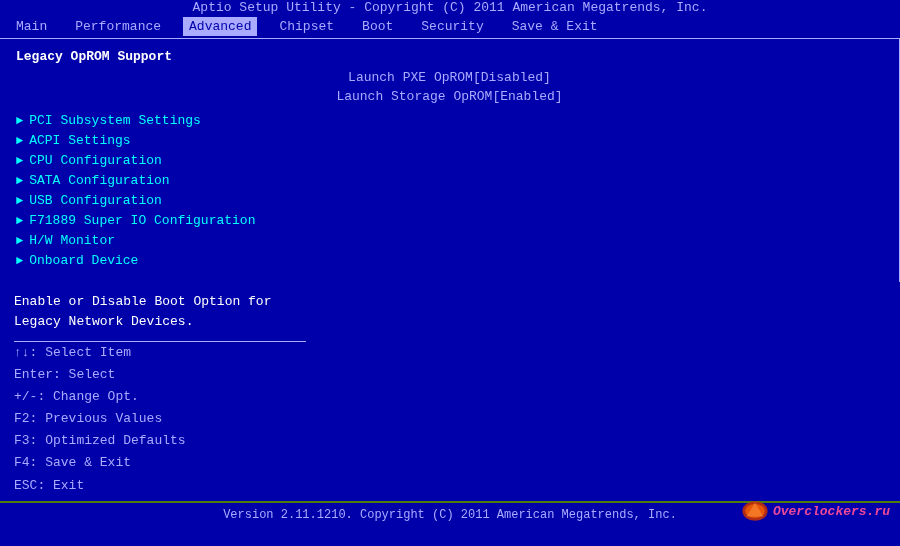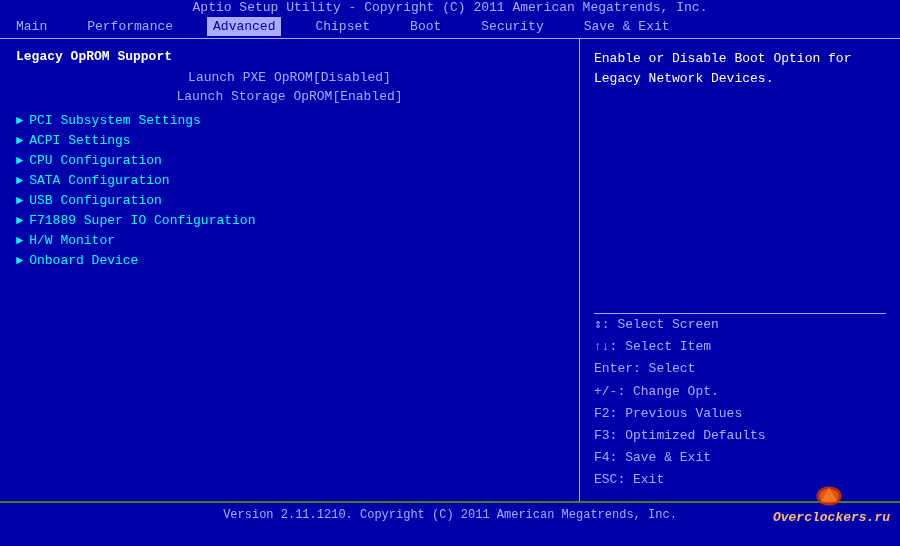--- a/index.html
+++ b/index.html
@@ -21,38 +21,38 @@
       padding: 0 0;
       font-size: 13px;
     }
 
     
     .menu-bar {
       background: #0000aa;
       display: flex;
       flex-direction: row;
       padding: 2px 10px;
-      gap: 28px;
+      gap: 16px;
       border-bottom: 1px solid #aaaaff;
     }
     .menu-item {
       color: #aaaaff;
       cursor: pointer;
       padding: 2px 6px;
       font-size: 13px;
     }
     .menu-item.active {
       background: #aaaaff;
       color: #0000aa;
     }
 
     
     .content-area {
       display: flex;
-      flex-direction: row;
+      flex-direction: column;
       height: calc(546px - 30px - 26px - 28px);
     }
 
     
     .left-panel {
       flex: 1;
       padding: 10px 16px;
       border-right: 1px solid #aaaaff;
       color: #aaaaff;
     }
@@ -128,26 +128,25 @@
       font-size: 12px;
       color: #aaaaff;
       position: relative;
     }
 
     .watermark {
       position: absolute;
       right: 10px;
       bottom: 2px;
       font-size: 13px;
-      color: #fdba74;
+      color: #ec4899;
       font-style: italic;
       font-weight: bold;
       display: flex;
       align-items: center;
-      flex-direction: column;
     }
     .watermark-logo {
       display: inline-block;
       width: 28px;
       height: 28px;
       margin-right: 4px;
     }
   </style>
 </head>
 <body>
@@ -209,21 +208,20 @@
     </div>
     <div class="menu-entry">
       <span class="arrow">►</span>
       <span>Onboard Device</span>
     </div>
   </div>
 
   <div class="right-panel">
     <div class="help-text">Enable or Disable Boot Option for Legacy Network Devices.</div>
     <div class="key-help">
-      <div>⇕: Select Screen</div>
       <div>↑↓: Select Item</div>
       <div>Enter: Select</div>
       <div>+/-: Change Opt.</div>
       <div>F2: Previous Values</div>
       <div>F3: Optimized Defaults</div>
       <div>F4: Save &amp; Exit</div>
       <div>ESC: Exit</div>
     </div>
   </div>
 

